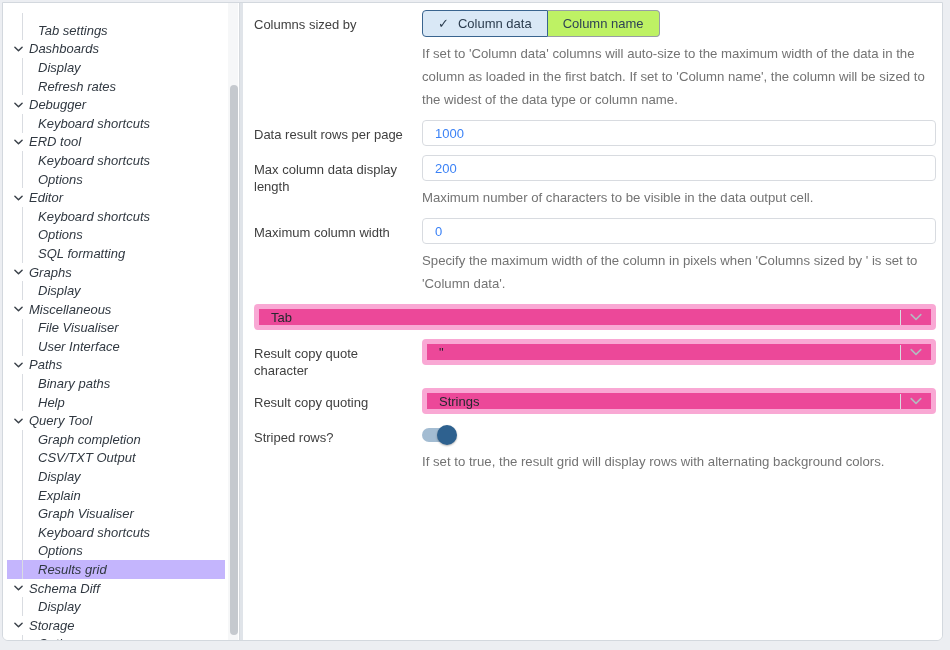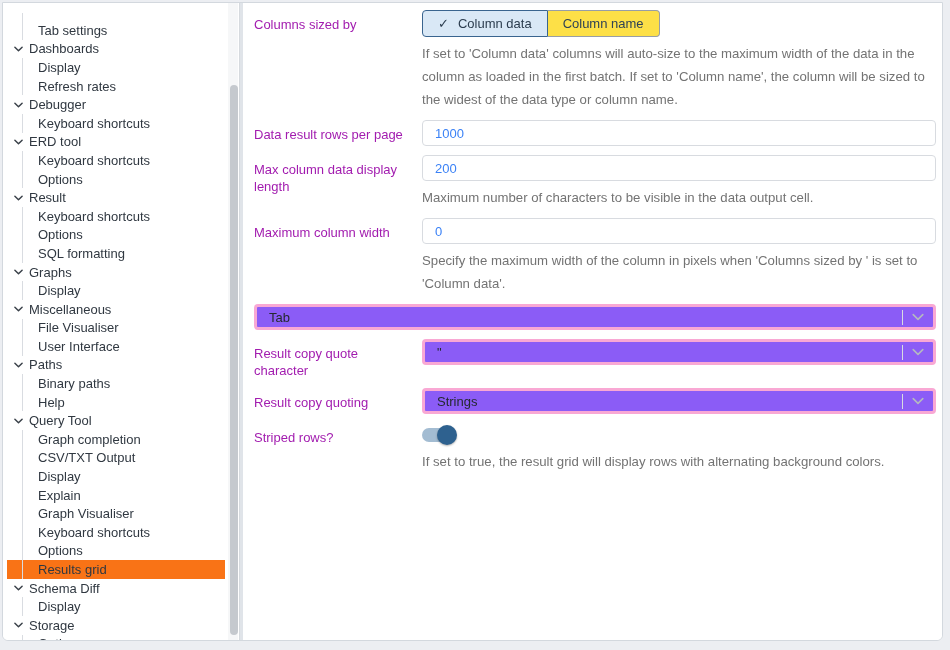--- a/index.html
+++ b/index.html
@@ -15,30 +15,31 @@
     position:absolute; left:2px; top:2px; width:941px; height:639px;
     background:#ffffff; border:1px solid #d3d8de;
     border-radius:0 0 6px 6px;
     display:flex; overflow:hidden;
   }
   
   .sidebar {
     width:236px; flex:0 0 236px; position:relative;
     background:#ffffff; overflow:hidden;
     padding:10px 14px 0 4px;
+    font-style:italic;
   }
   .tree-item {
     position:relative; height:18.6px; display:flex; align-items:center;
     white-space:nowrap; cursor:pointer; color:#303841; font-size:13px;
   }
   .tree-item.child::before {
     content:""; position:absolute; left:15px; top:0; bottom:0;
     width:1px; background:#d9dce1;
   }
-  .tree-item.selected { background:#f97316; }
+  .tree-item.selected { background:#c4b5fd; }
   .tree-spacer { height:8px; position:relative; }
   .tree-spacer::before {
     content:""; position:absolute; left:15px; top:0; bottom:0;
     width:1px; background:#d9dce1;
   }
   .tree-chevron {
     width:22px; flex:0 0 22px; display:flex; align-items:center; justify-content:center;
     color:#3a4149;
   }
   .tree-indent { width:31px; flex:0 0 31px; }
@@ -54,45 +55,45 @@
   }
   
   .divider { width:4px; flex:0 0 4px; background:#e0e4e9; border-left:1px solid #d6dade; }
   
   .main {
     flex:1; padding:7px 6px 0 11px; overflow:hidden; background:#fff;
   }
   .setting-row { display:flex; margin-bottom:9px; }
   .setting-label {
     width:168px; flex:0 0 168px; padding-top:6px; padding-right:14px;
-    color:#a21caf; line-height:17px;
+    color:#404040; line-height:17px;
   }
   .setting-control { flex:1; min-width:0; }
   .help-text {
     margin-top:5px; color:#737373; line-height:23px; font-size:13.2px;
   }
   
   .text-input {
     width:100%; height:26px; border:1px solid #d8dbe0; border-radius:4px;
     padding:0 12px; font-size:13px; color:#3b82f6; background:#fff; outline:none;
     font-family:"Liberation Sans","DejaVu Sans",sans-serif;
   }
   
   .select-box {
-    width:100%; height:26px; border:3px solid #f9a8d4; border-radius:4px;
-    display:flex; align-items:center; background:#8b5cf6; cursor:pointer;
+    width:100%; height:26px; border:5px solid #f9a8d4; border-radius:4px;
+    display:flex; align-items:center; background:#ec4899; cursor:pointer;
   }
   .select-value { flex:1; padding:0 12px; color:#24292f; overflow:hidden; white-space:nowrap; }
   .select-sep { width:1px; height:15px; background:#d8dbe0; }
   .select-chevron { width:30px; display:flex; align-items:center; justify-content:center; color:#b4b9bf; }
   
   .btn-group { display:inline-flex; height:27px; }
   .btn-toggle {
     display:inline-flex; align-items:center; justify-content:center;
-    padding:0 15px; font-size:13px; background:#fde047; cursor:pointer;
+    padding:0 15px; font-size:13px; background:#bef264; cursor:pointer;
     border:1px solid #989ea6; color:#2f4255; white-space:nowrap;
     font-family:"Liberation Sans","DejaVu Sans",sans-serif;
   }
   .btn-toggle:first-child { border-radius:4px 0 0 4px; }
   .btn-toggle:last-child { border-radius:0 4px 4px 0; border-left:none; }
   .btn-toggle.active {
     background:#d9e8f6; border:1px solid #39648f; color:#2b3c4e;
   }
   .btn-toggle.active + .btn-toggle { border-left:none; }
   .btn-check { margin-right:9px; font-size:13px; color:#2b3c4e; }
@@ -160,21 +161,21 @@
       <div class="tree-item child">
         <span class="tree-indent"></span>
         <span class="tree-label">Options</span>
       </div>
       <div class="tree-item group">
         <span class="tree-chevron">
           <svg width="9" height="6" viewBox="0 0 10 6">
             <path d="M1 1 L5 5 L9 1" fill="none" stroke="#3a4149" stroke-width="1.6" stroke-linecap="round" stroke-linejoin="round"></path>
           </svg>
         </span>
-        <span class="tree-label">Result</span>
+        <span class="tree-label">Editor</span>
       </div>
       <div class="tree-item child">
         <span class="tree-indent"></span>
         <span class="tree-label">Keyboard shortcuts</span>
       </div>
       <div class="tree-item child">
         <span class="tree-indent"></span>
         <span class="tree-label">Options</span>
       </div>
       <div class="tree-item child">

